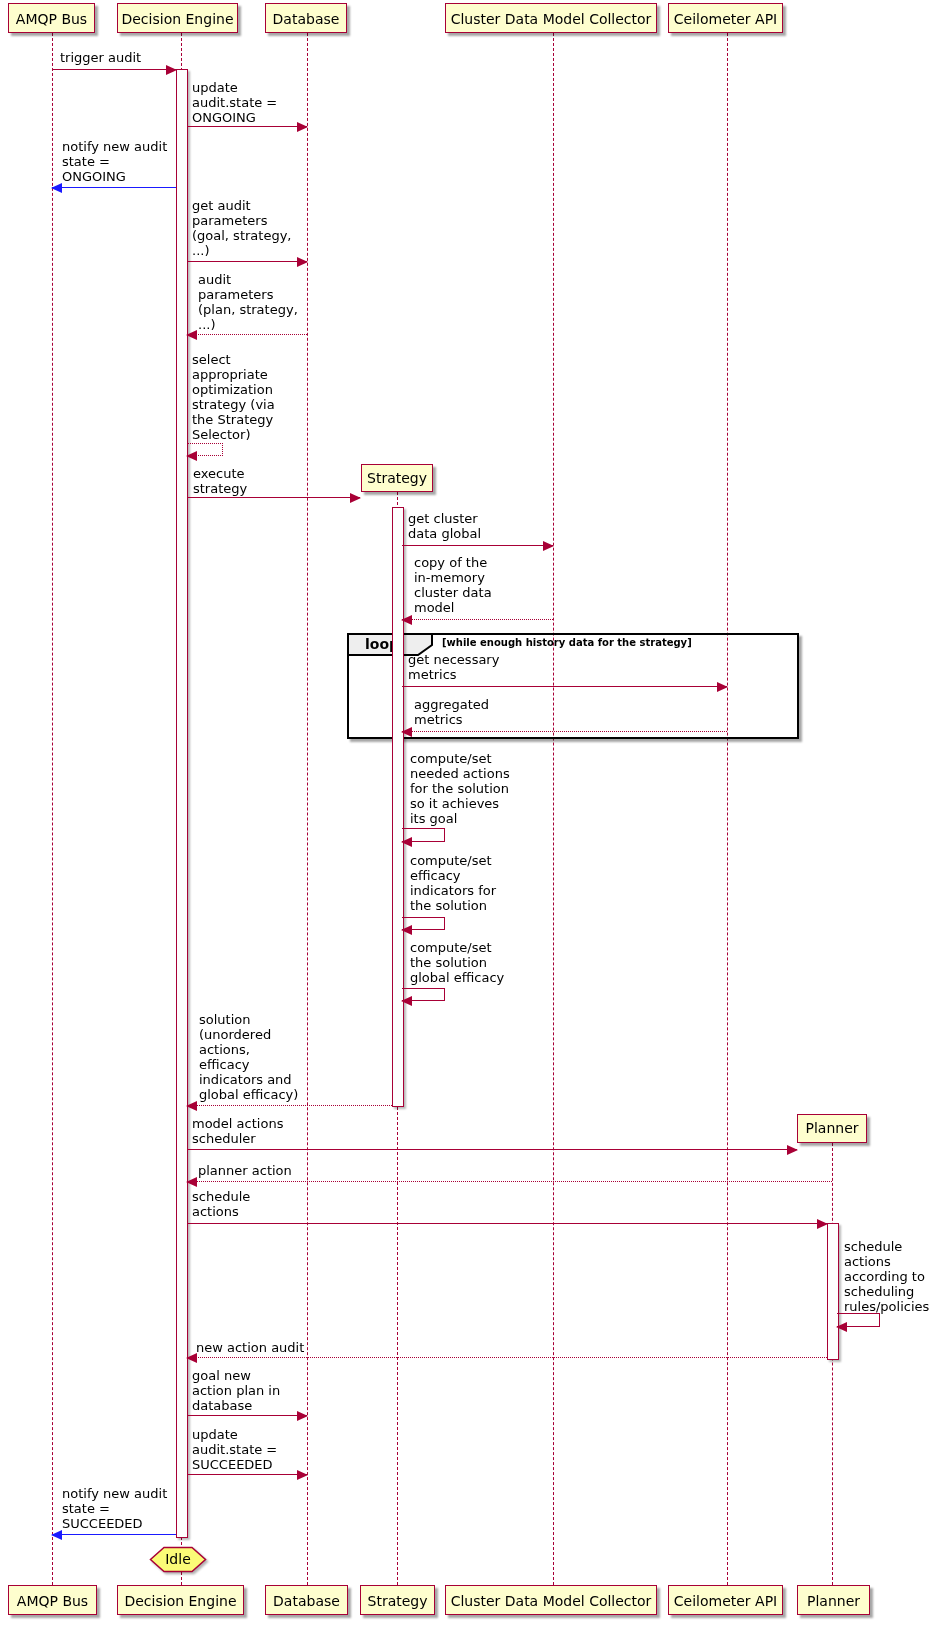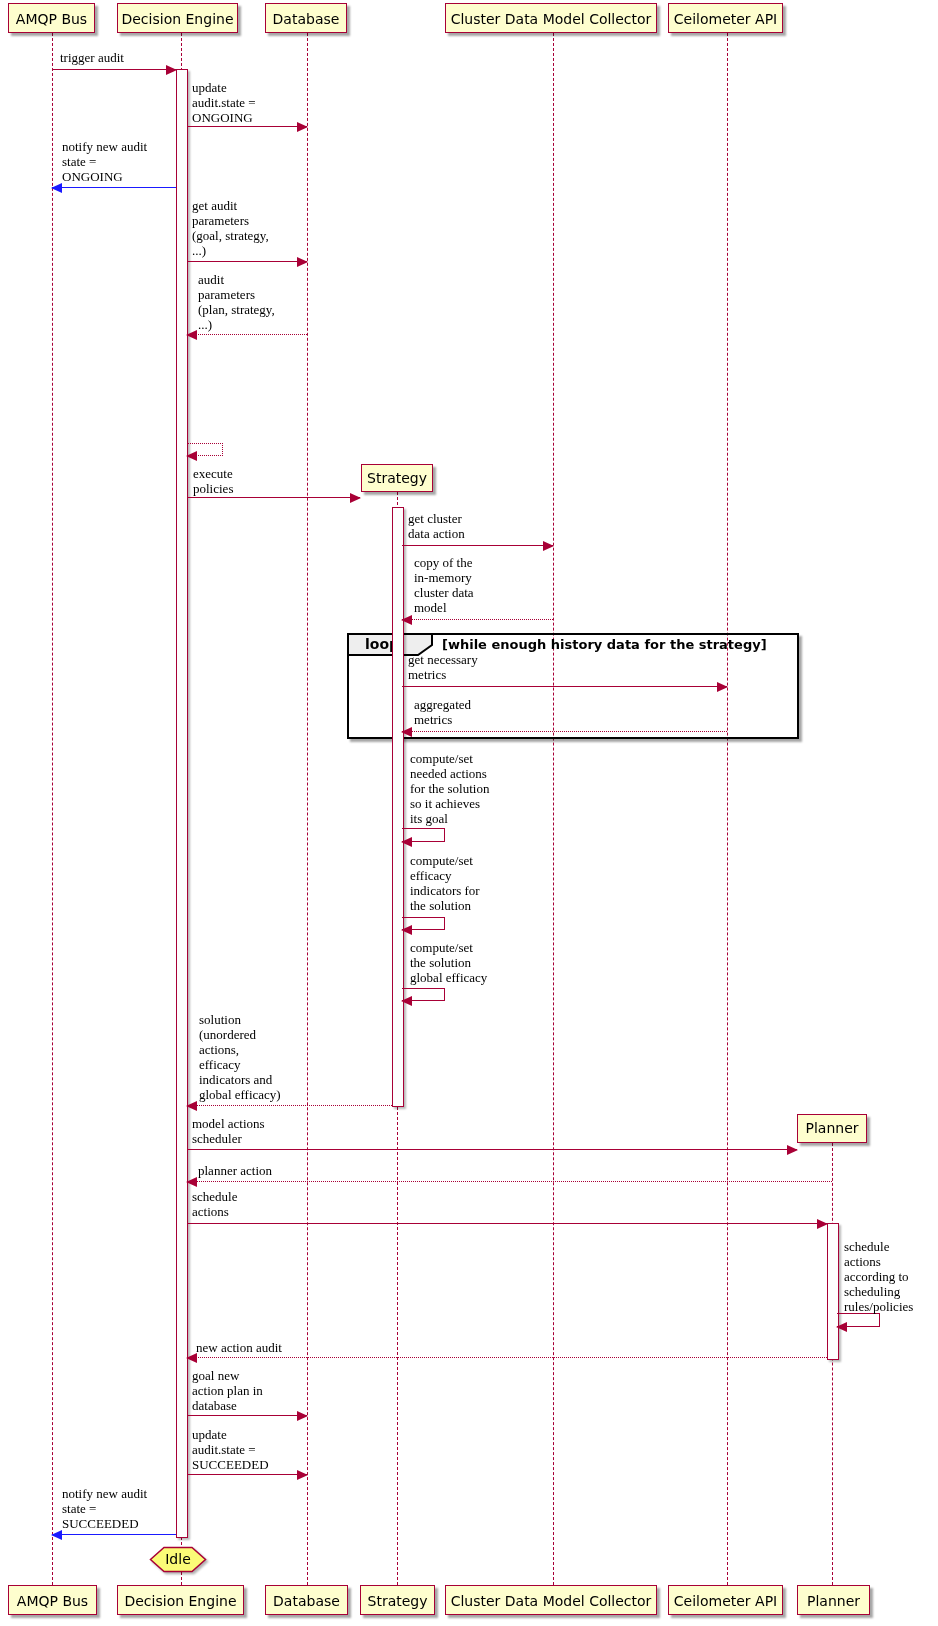--- a/index.html
+++ b/index.html
@@ -25,28 +25,28 @@
      border-top:5px solid transparent; border-bottom:5px solid transparent; border-left:11px solid; }
   .arr.hl::after { content:""; position:absolute; left:-1px; top:-5px; width:0; height:0;
      border-top:5px solid transparent; border-bottom:5px solid transparent; border-right:11px solid; }
   
   .self { position:absolute; border:1px solid; border-left:none; color:#a80036;
           box-sizing:border-box; z-index:3; }
   .self.dotted { border-style:dotted; border-left:none; }
   .self::after { content:""; position:absolute; left:-1px; bottom:-6px; width:0; height:0;
      border-top:5px solid transparent; border-bottom:5px solid transparent; border-right:11px solid; }
   
-  .msg { position:absolute; font-size:13px; line-height:15px; white-space:pre-line; z-index:4;font-family:Liberation Serif, serif; }
+  .msg { position:absolute; font-size:13px; line-height:15px; white-space:pre-line; z-index:4; }
   
   .frame { position:absolute; border:2px solid #000; box-sizing:border-box;
            box-shadow:3px 3px 2px rgba(0,0,0,.35); z-index:1; }
   .frame .tab { position:absolute; left:-2px; top:-2px; }
   .frame .tab path { fill:#eeeeee; stroke:#000000; stroke-width:2; }
   .frame .kw { position:absolute; left:16px; top:1px; font-weight:bold; font-size:14px; z-index:4; }
-  .frame .cond { position:absolute; left:93px; top:2px; font-weight:bold; font-size:13px; z-index:4; }
+  .frame .cond { position:absolute; left:93px; top:2px; font-weight:bold; font-size:10px; z-index:4; }
   
   .term { position:absolute; width:58px; height:41px; z-index:5;
           filter:drop-shadow(2px 2px 1px rgba(0,0,0,.3)); }
   .term polygon { fill:#fbfb77; stroke:#a80036; stroke-width:1.5; }
   .term .term-label { position:absolute; left:0; top:0; width:58px; height:27px;
           line-height:26px; text-align:center; font-size:14px; }
 </style>
 </head>
 <body>
 
@@ -113,24 +113,30 @@
 state =
 ONGOING</div>
   <div class="msg" style="left:192px;top:198px">get audit
 parameters
 (goal, strategy,
 ...)</div>
   <div class="msg" style="left:198px;top:272px">audit
 parameters
 (plan, strategy,
 ...)</div>
+  <div class="msg" style="left:192px;top:352px">select
+appropriate
+optimization
+strategy (via
+the Strategy
+Selector)</div>
   <div class="msg" style="left:193px;top:466px">execute
-policies</div>
+strategy</div>
   <div class="msg" style="left:408px;top:511px">get cluster
-data action</div>
+data global</div>
   <div class="msg" style="left:414px;top:555px">copy of the
 in-memory
 cluster data
 model</div>
   <div class="msg" style="left:408px;top:652px">get necessary
 metrics</div>
   <div class="msg" style="left:414px;top:697px">aggregated
 metrics</div>
   <div class="msg" style="left:410px;top:751px">compute/set
 needed actions

